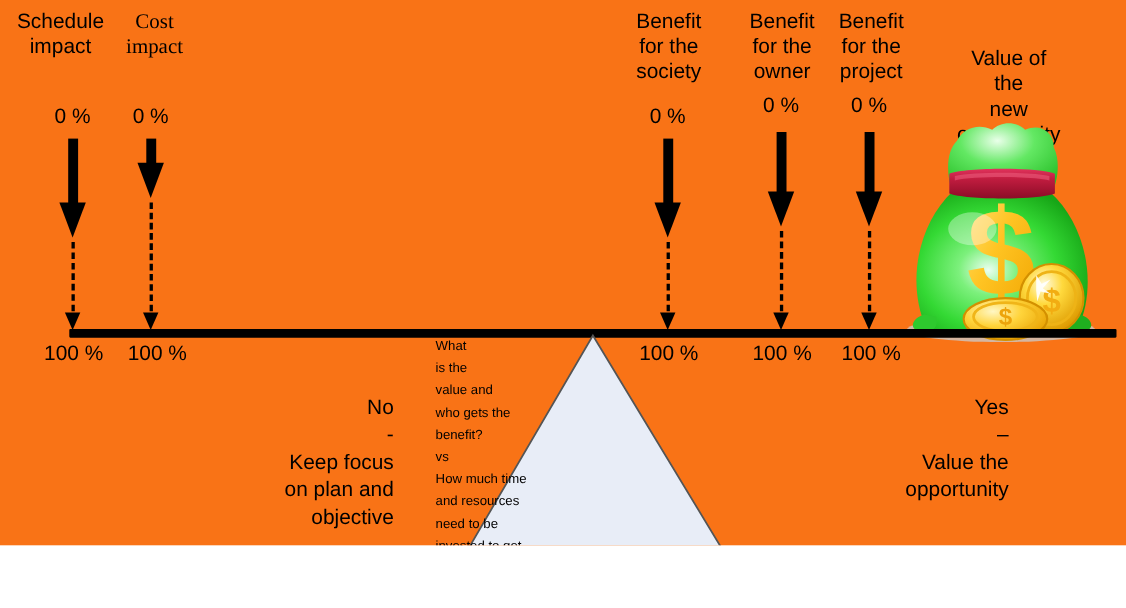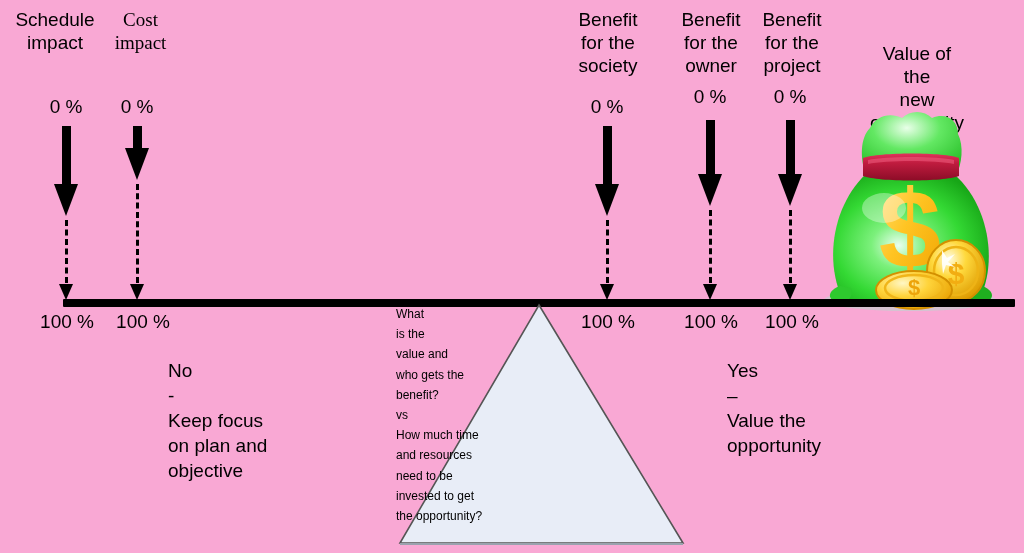--- a/index.html
+++ b/index.html
@@ -3,22 +3,22 @@
 <meta charset="utf-8">
 <style>
   html, body {
     margin: 0;
     padding: 0;
     background: #ffffff;
   }
   #canvas {
     position: relative;
     width: 1024px;
-    height: 553px;
-    background: #f9a8d4;
+    height: 496px;
+    background: #f97316;
     overflow: hidden;
     font-family: "Liberation Sans", sans-serif;
     color: #000000;
   }
 
   
   .col-head {
     position: absolute;
     text-align: center;
     font-size: 19px;
@@ -86,21 +86,21 @@
     width: 284px;
     font-size: 12px;
     line-height: 20.2px;
     white-space: pre-line;
     color: #000;
   }
 
   
   .verdict {
     position: absolute;
-    text-align: left;
+    text-align: right;
     font-size: 19px;
     line-height: 25px;
     white-space: pre-line;
   }
 
   
   .moneybag { position: absolute; left: 806px; top: 108px; width: 218px; height: 210px; }
 </style>
 </head>
 <body>

